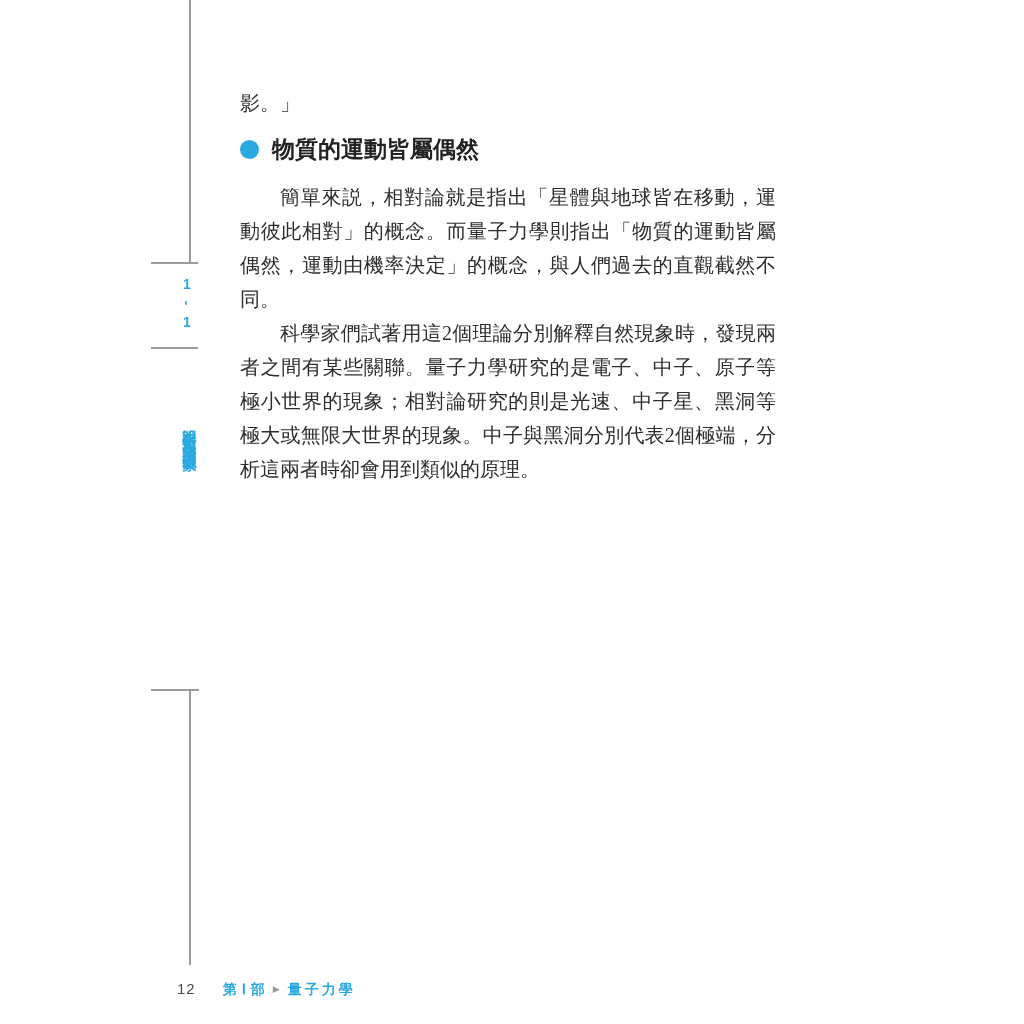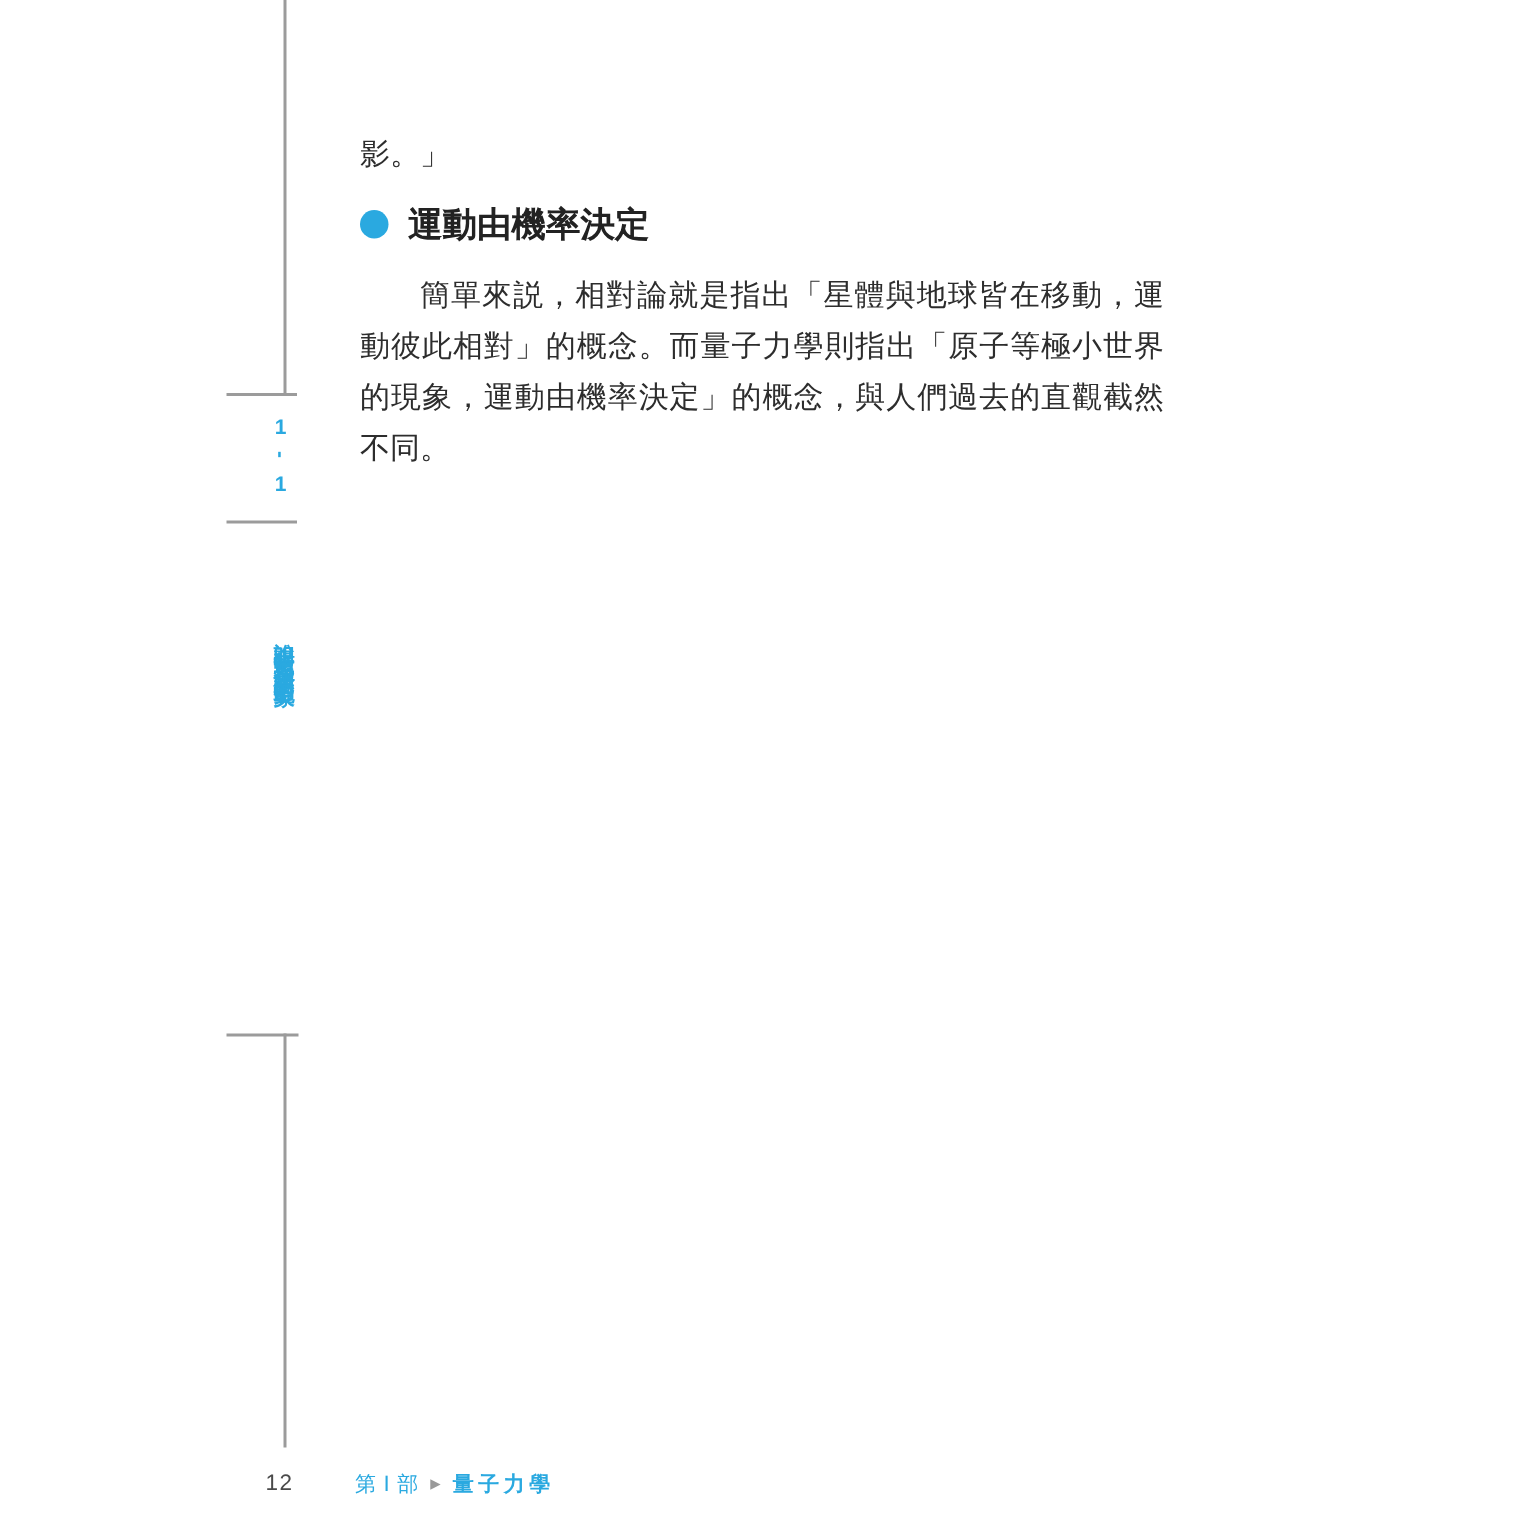--- a/index.html
+++ b/index.html
@@ -66,21 +66,21 @@
   }
 
   
   .footer {
     position:absolute; left:177px; top:979px;
     display:flex; align-items:flex-start;
     font-size:15px; line-height:20px;
   }
   .page-number { color:#4a4a4a; letter-spacing:1px; }
   .footer-part {
-    margin-left:41px; color:#2aa9e0; font-weight:normal;
+    margin-left:27px; color:#2aa9e0; font-weight:bold;
     font-size:14px; letter-spacing:5px;
   }
   .footer-arrow { color:#999999; font-size:9px; margin:0 8px 0 3px; }
   .footer-title {
     color:#2aa9e0; font-weight:bold; font-size:14px; letter-spacing:3px;
   }
 </style>
 </head>
 <body>
 
@@ -100,24 +100,25 @@
   <div class="chapter-title">說明牛頓力學無法說明的現象</div>
 
   <div class="hrule hrule-3"></div>
   <div class="vline vline-bottom"></div>
 
   <div class="content">
     <p>影。」</p>
 
     <div class="section-heading">
       <span class="heading-dot"></span>
-      <span>運動由機率決定</span>
+      <span>物質的運動皆屬偶然</span>
     </div>
 
-    <p class="indent">簡單來説，相對論就是指出「星體與地球皆在移動，運動彼此相對」的概念。而量子力學則指出「原子等極小世界的現象，運動由機率決定」的概念，與人們過去的直觀截然不同。</p>
+    <p class="indent">簡單來説，相對論就是指出「星體與地球皆在移動，運動彼此相對」的概念。而量子力學則指出「物質的運動皆屬偶然，運動由機率決定」的概念，與人們過去的直觀截然不同。</p>
+    <p class="indent">科學家們試著用這2個理論分別解釋自然現象時，發現兩者之間有某些關聯。量子力學研究的是電子、中子、原子等極小世界的現象；相對論研究的則是光速、中子星、黑洞等極大或無限大世界的現象。中子與黑洞分別代表2個極端，分析這兩者時卻會用到類似的原理。</p>
   </div>
 
   <div class="footer">
     <span class="page-number">12</span>
     <span class="footer-part">第Ⅰ部</span>
     <span class="footer-arrow">▶</span>
     <span class="footer-title">量子力學</span>
   </div>
 
 </div>

